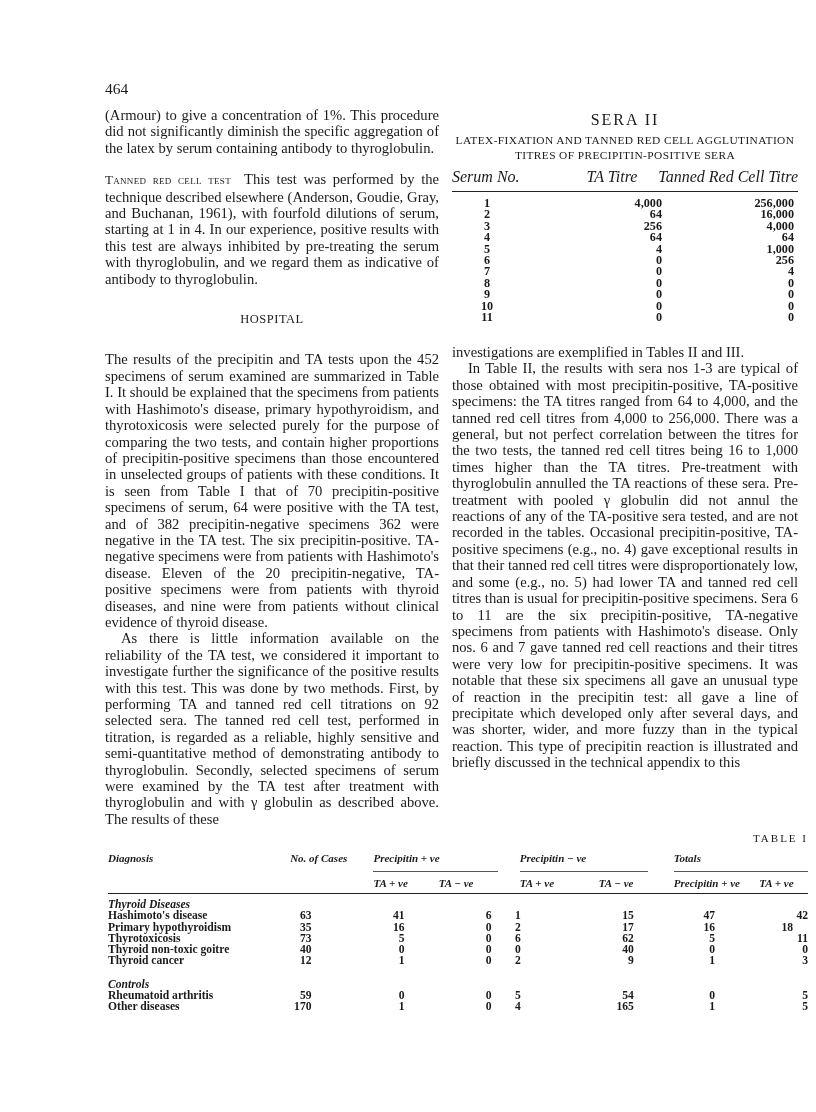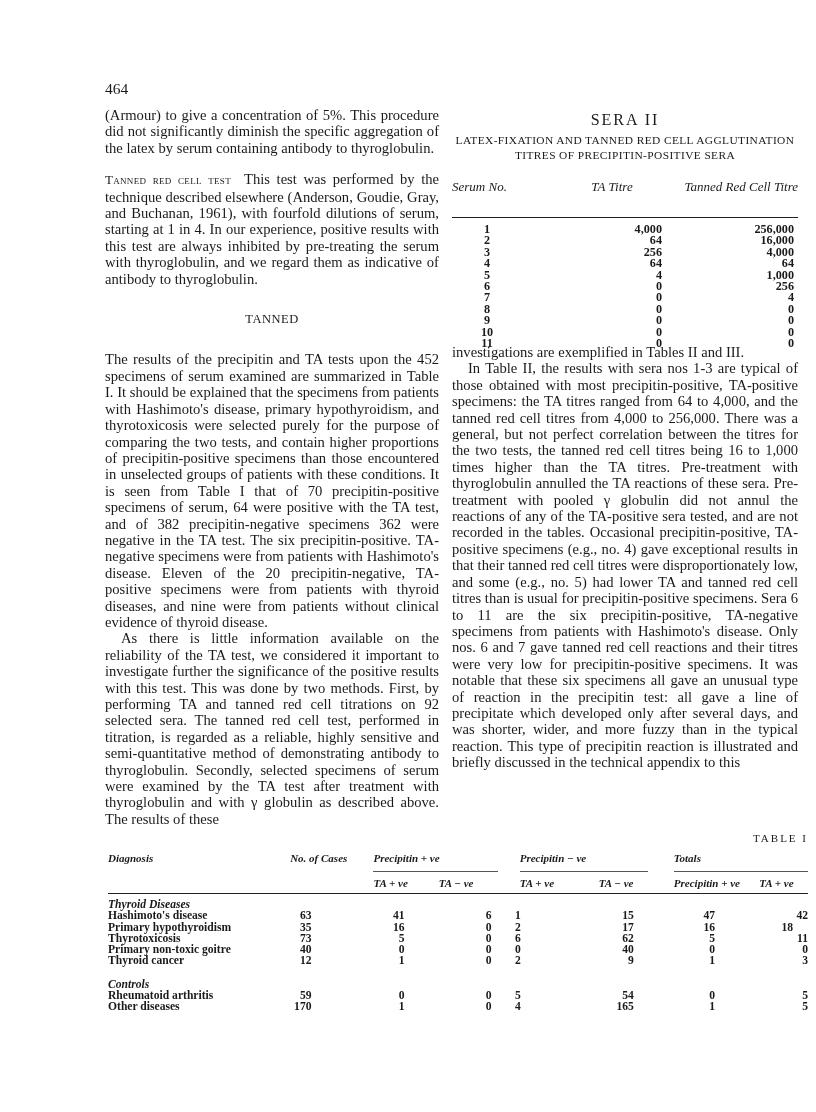--- a/index.html
+++ b/index.html
@@ -16,21 +16,21 @@
   .col p { margin: 0; }
   .col-left { left: 105px; width: 334px; }
   .indent { text-indent: 16px; }
   .smallcaps { font-variant: small-caps; font-size: 13px; letter-spacing: 0.3px; }
   .section-head { text-align: center; font-size: 12.5px; letter-spacing: 0.5px; }
 
   
   .t2 { left: 452px; width: 346px; }
   .t2-title { text-align: center; font-size: 16px; letter-spacing: 2px; margin: 0; }
   .t2-caption { text-align: center; font-size: 11.4px; letter-spacing: 0.4px; line-height: 15px; margin-top: 4px; }
-  .t2-head { display: flex; font-style: italic; font-size: 13px; margin-top: 16px; padding-bottom: 22px; border-bottom: 1.5px solid #222; }
+  .t2-head { display: flex; font-style: italic; font-size: 16px; margin-top: 5px; padding-bottom: 5px; border-bottom: 1.5px solid #222; }
   .t2-row { display: flex; font-size: 12.2px; line-height: 11.4px; font-weight: bold; }
   .t2-c1 { width: 70px; text-align: center; }
   .t2-c1h { width: 120px; text-align: left; }
   .t2-c2 { width: 140px; text-align: right; }
   .t2-c2h { width: 80px; text-align: center; }
   .t2-c3 { width: 132px; text-align: right; }
   .t2-c3h { flex: 1; text-align: right; }
 
   .col-right { left: 452px; width: 346px; font-family: Liberation Serif, serif; }
 
@@ -48,23 +48,23 @@
   .group-label { font-style: italic; font-weight: bold; }
 </style>
 </head>
 <body>
 
 <div class="abs running-head">
   <span class="page-num">464</span>
 </div>
 
 <div class="abs col col-left" style="top:107px;">
-  <p>(Armour) to give a concentration of 5%. This procedure did not significantly diminish the specific aggregation of the latex by serum containing antibody to thyroglobulin.</p>
+  <p>(Armour) to give a concentration of 1%. This procedure did not significantly diminish the specific aggregation of the latex by serum containing antibody to thyroglobulin.</p>
   <p style="margin-top:15px;"><span class="smallcaps">Tanned red cell test</span>&nbsp;&nbsp;<span>This test was performed by the technique described elsewhere (Anderson, Goudie, Gray, and Buchanan, 1961), with fourfold dilutions of serum, starting at 1 in 4. In our experience, positive results with this test are always inhibited by pre-treating the serum with thyroglobulin, and we regard them as indicative of antibody to thyroglobulin.</span></p>
-  <p class="section-head" style="margin-top:24px;">TANNED</p>
+  <p class="section-head" style="margin-top:24px;">HOSPITAL</p>
   <p style="margin-top:24px;">The results of the precipitin and TA tests upon the 452 specimens of serum examined are summarized in Table I. It should be explained that the specimens from patients with Hashimoto's disease, primary hypothyroidism, and thyrotoxicosis were selected purely for the purpose of comparing the two tests, and contain higher proportions of precipitin-positive specimens than those encountered in unselected groups of patients with these conditions. It is seen from Table I that of 70 precipitin-positive specimens of serum, 64 were positive with the TA test, and of 382 precipitin-negative specimens 362 were negative in the TA test. The six precipitin-positive. TA-negative specimens were from patients with Hashimoto's disease. Eleven of the 20 precipitin-negative, TA-positive specimens were from patients with thyroid diseases, and nine were from patients without clinical evidence of thyroid disease.</p>
   <p class="indent">As there is little information available on the reliability of the TA test, we considered it important to investigate further the significance of the positive results with this test. This was done by two methods. First, by performing TA and tanned red cell titrations on 92 selected sera. The tanned red cell test, performed in titration, is regarded as a reliable, highly sensitive and semi-quantitative method of demonstrating antibody to thyroglobulin. Secondly, selected specimens of serum were examined by the TA test after treatment with thyroglobulin and with γ globulin as described above. The results of these</p>
 </div>
 
 <div class="abs t2" style="top:111px;">
   <div class="t2-title">SERA II</div>
   <div class="t2-caption">LATEX-FIXATION AND TANNED RED CELL AGGLUTINATION TITRES OF PRECIPITIN-POSITIVE SERA</div>
   <div class="t2-head">
     <span class="t2-c1h">Serum No.</span>
     <span class="t2-c2h">TA Titre</span>
@@ -198,21 +198,21 @@
           <td>Thyrotoxicosis</td>
           <td class="num" style="padding-right: 40px;">73</td>
           <td class="num" style="padding-right: 28px;">5</td>
           <td class="num" style="padding-right: 14px;">0</td>
           <td class="num" style="padding-right: 58px;">6</td>
           <td class="num" style="padding-right: 24px;">62</td>
           <td class="num" style="padding-right: 36px;">5</td>
           <td class="num" style="padding-right: 0px;">11</td>
         </tr>
         <tr>
-          <td>Primary non-toxic goitre</td>
+          <td>Thyroid non-toxic goitre</td>
           <td class="num" style="padding-right: 40px;">40</td>
           <td class="num" style="padding-right: 28px;">0</td>
           <td class="num" style="padding-right: 14px;">0</td>
           <td class="num" style="padding-right: 58px;">0</td>
           <td class="num" style="padding-right: 24px;">40</td>
           <td class="num" style="padding-right: 36px;">0</td>
           <td class="num" style="padding-right: 0px;">0</td>
         </tr>
         <tr>
           <td>Thyroid cancer</td>

